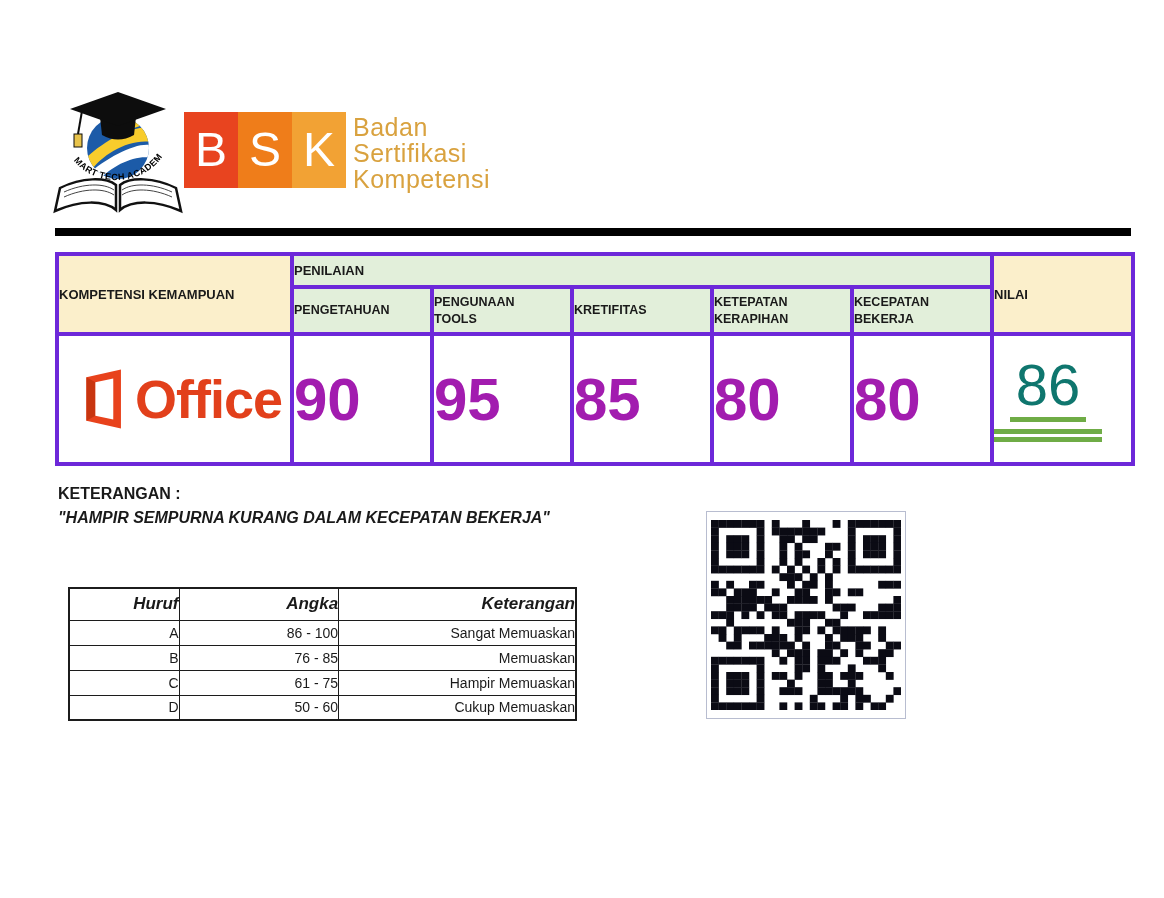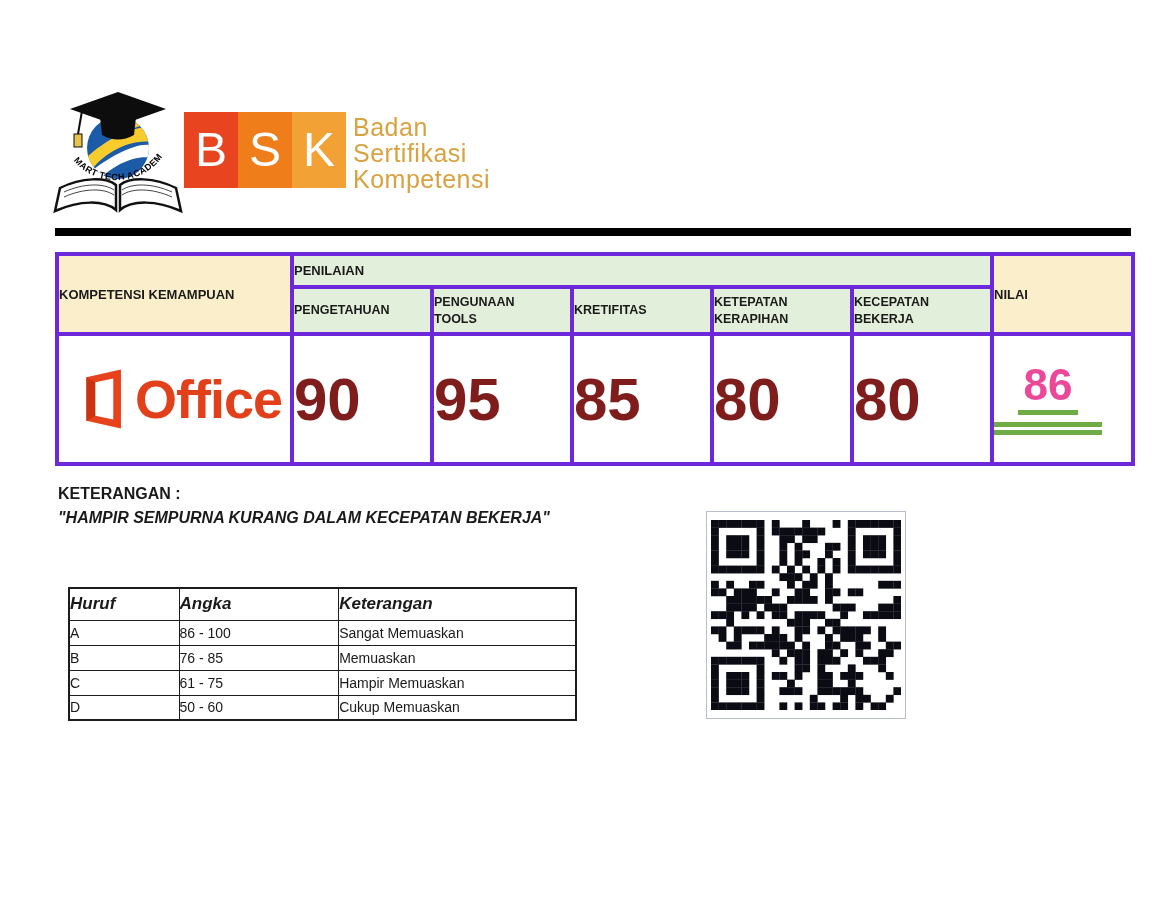--- a/index.html
+++ b/index.html
@@ -59,44 +59,44 @@
   .row-penilaian { height: 33px; }
   .row-subhdr { height: 47px; }
   .row-data { height: 130px; }
   .hdr-text { font-size: 13px; }
   .subhdr-text { font-size: 12.5px; white-space: pre-line; line-height: 1.3; }
   .subject-cell { background: #ffffff; }
   .subject-inner { display: flex; align-items: center; justify-content: center; gap: 10px; }
   .office-text {
     color: #E2401B; font-size: 54px; font-weight: 600; letter-spacing: -1px;
   }
-  .score-cell { background: #ffffff; font-size: 60px; font-weight: 700; color: #7f1d1d; margin-left: 44px; }
+  .score-cell { background: #ffffff; font-size: 60px; font-weight: 700; color: #a21caf; margin-left: 44px; }
   .nilai-cell { background: #ffffff; }
   .nilai-wrap { display: inline-flex; flex-direction: column; align-items: center; }
   .nilai-num {
-    color: #ec4899; font-size: 44px; font-weight: 700; line-height: 1;
+    color: #0f766e; font-size: 58px; font-weight: 400; line-height: 1;
     border-bottom: 5px solid #6FAC46; padding: 0 6px 3px 6px;
   }
   .nilai-dunder {
     margin-top: 7px; width: 108px; height: 13px;
     border-top: 5px solid #6FAC46; border-bottom: 5px solid #6FAC46;
   }
 
   
   .ket-label { position: absolute; left: 58px; top: 485px; font-size: 16px; font-weight: 700; }
   .ket-text  { position: absolute; left: 58px; top: 509px; font-size: 16px; font-weight: 700; font-style: italic; }
 
   
   .grade-table {
     position: absolute; left: 68px; top: 587px;
     border-collapse: collapse; table-layout: fixed; width: 509px;
     border: 2px solid #1c1c1c;
   }
   .grade-table th, .grade-table td {
-    border: 1px solid #1c1c1c; text-align: left; vertical-align: middle; padding: 0;
+    border: 1px solid #1c1c1c; text-align: right; vertical-align: middle; padding: 0;
   }
   .grade-table th { height: 32px; font-size: 17px; font-weight: 700; font-style: italic; }
   .grade-table td { height: 25px; font-size: 14px; font-weight: 400; }
   .col-huruf { width: 102px; }
   .col-angka { width: 148px; }
   .col-ket   { width: 220px; }
 
   
   .qr-box {
     position: absolute; left: 706px; top: 511px; width: 200px; height: 208px;

